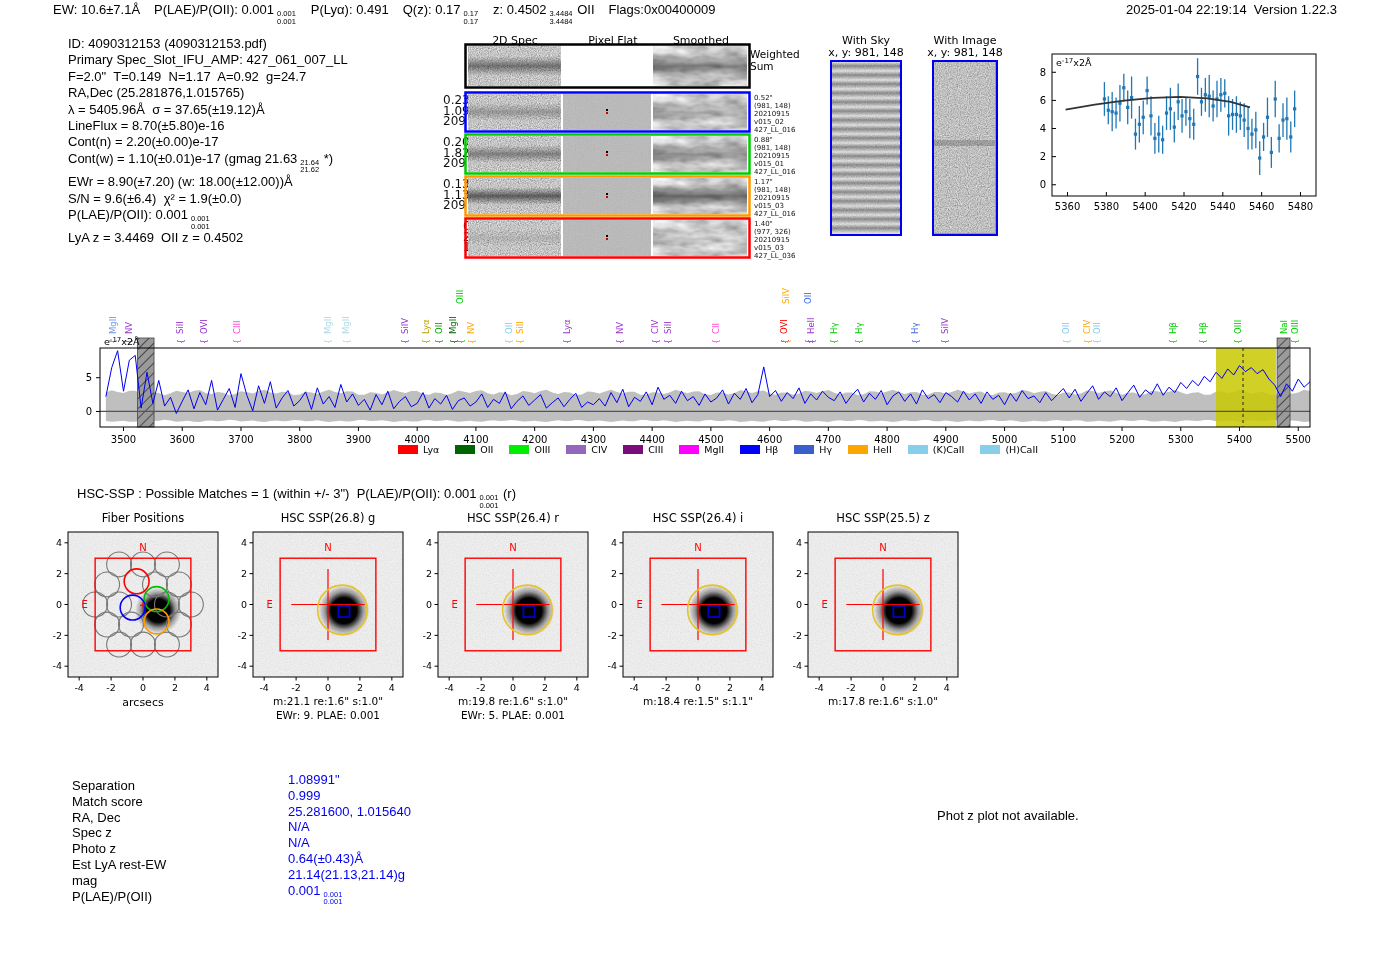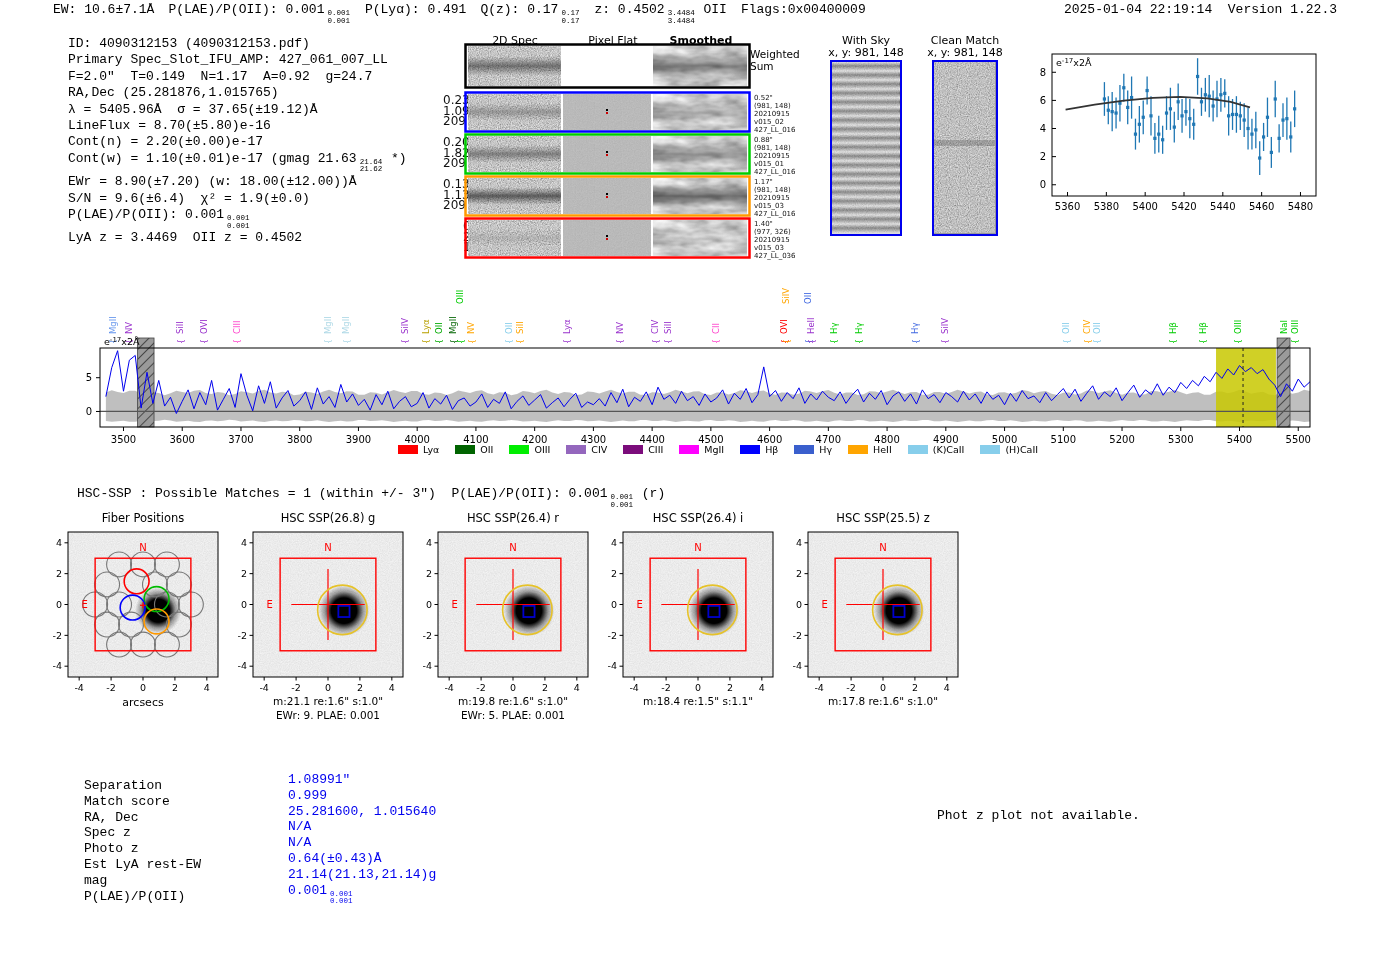--- a/index.html
+++ b/index.html
@@ -1,19 +1,19 @@
 <!DOCTYPE html>
 <html><head>
 <meta charset="utf-8">
 <style>
   html,body{margin:0;padding:0;background:#fff;}
   .page{position:relative;width:1400px;height:953px;background:#ffffff;
         font-family:"DejaVu Sans",sans-serif;color:#000;overflow:hidden;}
   .abs{position:absolute;}
-  .mono{font-family:Liberation Mono, monospace;}
+  .mono{font-family:Liberation Sans, sans-serif;}
   .hdr{font-size:13px;white-space:pre;}
   .frac{display:inline-flex;flex-direction:column;line-height:1.02;font-size:7.5px;
         vertical-align:-2px;margin-left:3px;margin-right:1px;}
   .info-line{font-size:13px;line-height:16.4px;white-space:pre;}
   .sec-title{font-size:11px;text-align:center;}
   .small-gray{font-size:7px;line-height:8px;color:#111;}
   .row-lbl{font-size:12px;line-height:10.5px;text-align:right;color:#111;}
   .legend-row{display:flex;align-items:center;gap:16px;font-size:9.5px;}
   .legend-item{display:flex;align-items:center;gap:5px;}
   .legend-swatch{width:20px;height:9px;display:inline-block;}
@@ -100,21 +100,21 @@
       <div class="mono info-line"><span>Cont(w) = 1.10(±0.01)e-17 (gmag 21.63</span><span class="frac"><span>21.64</span><span>21.62</span></span><span> *)</span></div>
       <div class="mono info-line"><span>EWr = 8.90(±7.20) (w: 18.00(±12.00))Å</span></div>
       <div class="mono info-line"><span>S/N = 9.6(±6.4)  χ² = 1.9(±0.0)</span></div>
       <div class="mono info-line"><span>P(LAE)/P(OII): 0.001</span><span class="frac"><span>0.001</span><span>0.001</span></span></div>
       <div class="mono info-line"><span>LyA z = 3.4469  OII z = 0.4502</span></div>
     </div>
 
   <div id="spec2d" class="abs" style="left:443px;top:30px;width:360px;height:232px;">
       <div class="abs sec-title" style="left: 32px; top: 4px; width: 80px;">2D Spec</div>
       <div class="abs sec-title" style="left: 130px; top: 4px; width: 80px;">Pixel Flat</div>
-      <div class="abs sec-title" style="left: 218px; top: 4px; width: 80px; font-weight: bold;">Smoothed</div>
+      <div class="abs sec-title" style="left: 218px; top: 4px; width: 80px;">Smoothed</div>
       <div class="abs" style="left: 307px; top: 18px; font-size: 10.5px; line-height: 12px; white-space: pre;">Weighted
 Sum</div>
       <svg width="285" height="44" style="position:absolute;left:22px;top:14px;overflow:visible">
         <rect x="0.5" y="0.5" width="284" height="43" fill="none" stroke="#000000" stroke-width="2.5"></rect>
         <rect x="3" y="2" width="93" height="40" fill="#9a9a9a"></rect>
         <rect x="3" y="2" width="93" height="40" filter="url(#fgrain)"></rect>
         <rect x="3" y="12.32" width="93" height="19.36" fill="url(#gband)" opacity="0.55"></rect>
         <rect x="98" y="2" width="88" height="40" fill="#ffffff"></rect>
         <rect x="188" y="2" width="94" height="40" fill="#c0c0c0"></rect>
         <rect x="188" y="2" width="94" height="40" filter="url(#fcloud)" opacity="0.95"></rect>
@@ -223,21 +223,21 @@
     </div>
 
   <div id="sky-panels" class="abs" style="left:806px;top:30px;width:220px;height:220px;">
       <div class="abs sec-title" style="left: -1px; top: 4px; width: 122px;">With Sky</div>
       <div class="abs sec-title" style="left: -1px; top: 16px; width: 122px;">x, y: 981, 148</div>
       <div class="abs stripes" style="left: 24px; top: 30px; width: 72px; height: 176px; border: 2.5px solid rgb(0, 0, 238); box-sizing: border-box;">
         <svg width="67" height="171" style="display:block">
           <rect x="0" y="0" width="67" height="171" filter="url(#fgrain)" opacity="0.35"></rect>
         </svg>
       </div>
-      <div class="abs sec-title" style="left: 101px; top: 4px; width: 116px;">Clean Match</div>
+      <div class="abs sec-title" style="left: 101px; top: 4px; width: 116px;">With Image</div>
       <div class="abs sec-title" style="left: 101px; top: 16px; width: 116px;">x, y: 981, 148</div>
       <div class="abs" style="left: 126px; top: 30px; width: 66px; height: 176px; border: 2.5px solid rgb(0, 0, 238); box-sizing: border-box; background: rgb(153, 153, 153);">
         <svg width="61" height="171" style="display:block">
           <rect x="0" y="0" width="61" height="171" filter="url(#fgrain)" opacity="0.9"></rect>
           <rect x="0" y="78" width="61" height="6" fill="#000" opacity="0.18"></rect>
         </svg>
       </div>
     </div>
 
   <svg id="zoom-chart" class="abs" style="left:1022px;top:42px;" width="310" height="185">
@@ -741,21 +741,21 @@
         <text x="22" y="68.84893617021278" text-anchor="end" font-size="9.5">2</text>
         <line x1="166.82978723404253" y1="169" x2="166.82978723404253" y2="172.5" stroke="#000" stroke-width="1"></line>
         <text x="166.82978723404253" y="183" text-anchor="middle" font-size="9.5">4</text>
         <line x1="28" y1="34.797872340425535" x2="24.5" y2="34.797872340425535" stroke="#000" stroke-width="1"></line>
         <text x="22" y="37.99787234042554" text-anchor="end" font-size="9.5">4</text>
         <text x="103" y="197" text-anchor="middle" font-size="10.5">m:17.8 re:1.6" s:1.0"</text>
       </svg>
     </div>
 
   <div id="match-table" class="abs" style="left:68px;top:772px;">
-      <div class="abs mono" style="left: 16px; top: 6px;">
+      <div class="abs mono" style="left: 4px; top: 6px;">
         <div class="mt-label">Separation</div>
         <div class="mt-label">Match score</div>
         <div class="mt-label">RA, Dec</div>
         <div class="mt-label">Spec z</div>
         <div class="mt-label">Photo z</div>
         <div class="mt-label">Est LyA rest-EW</div>
         <div class="mt-label">mag</div>
         <div class="mt-label">P(LAE)/P(OII)</div>
       </div>
       <div class="abs mono" style="left: 220px; top: 0px;">

